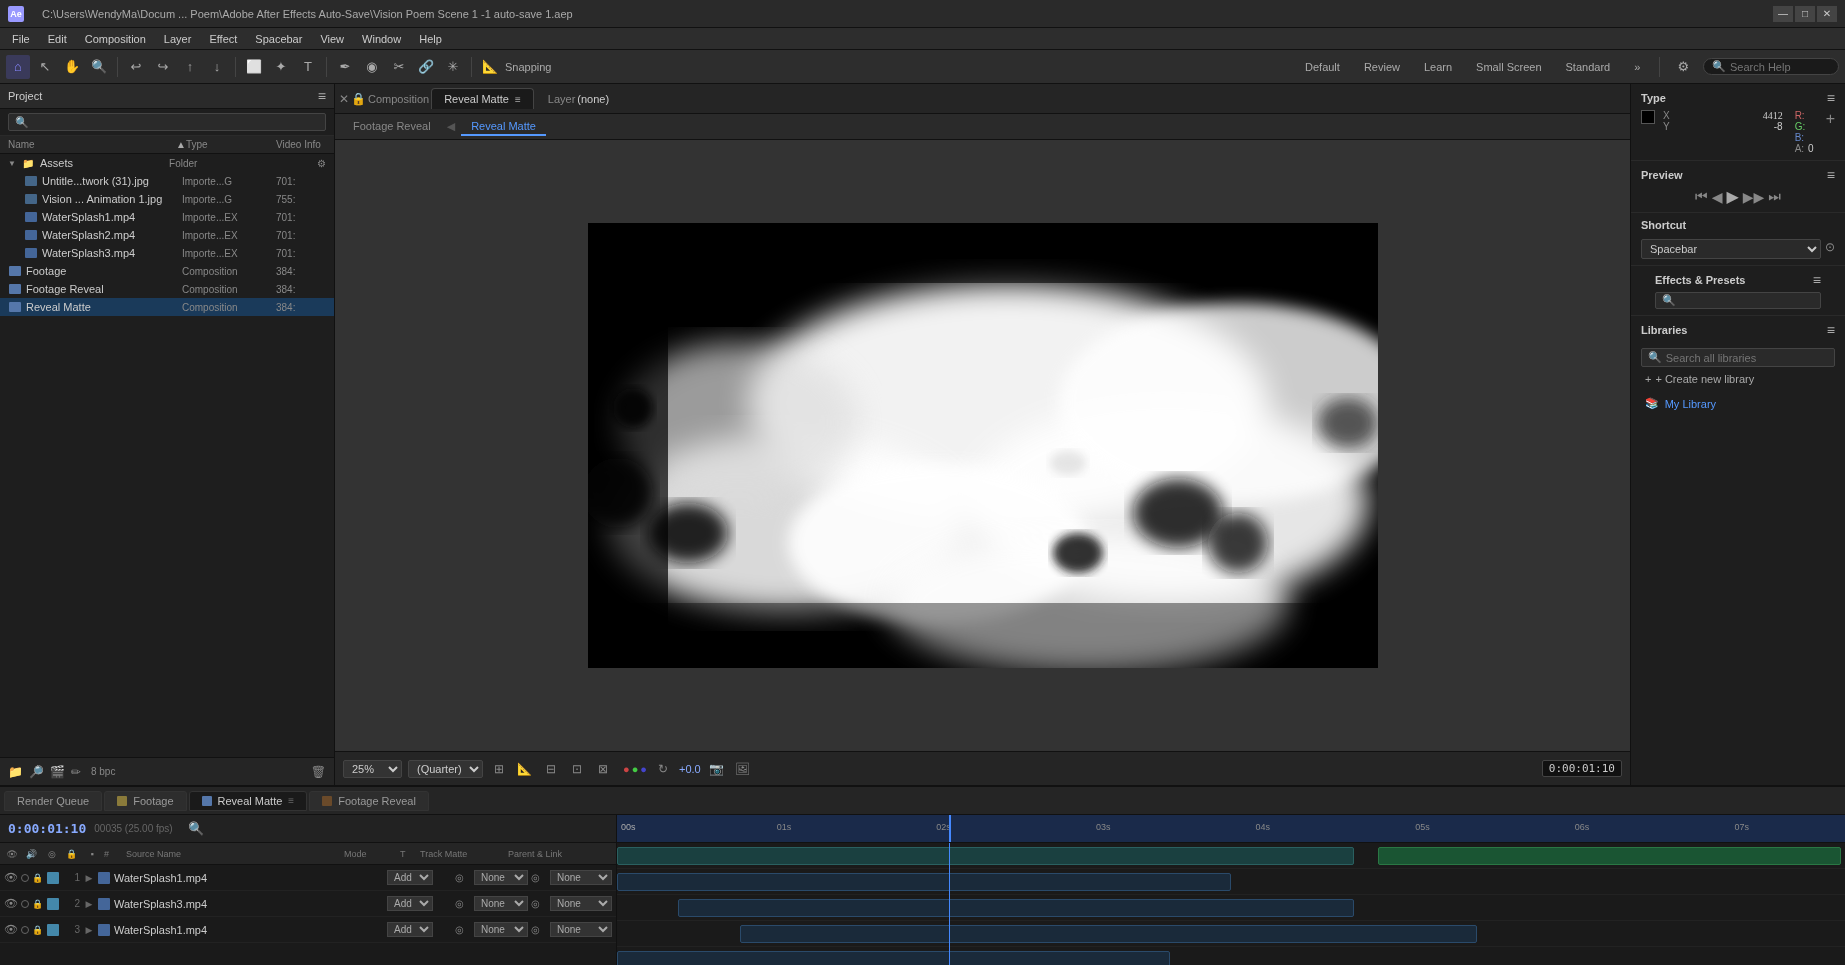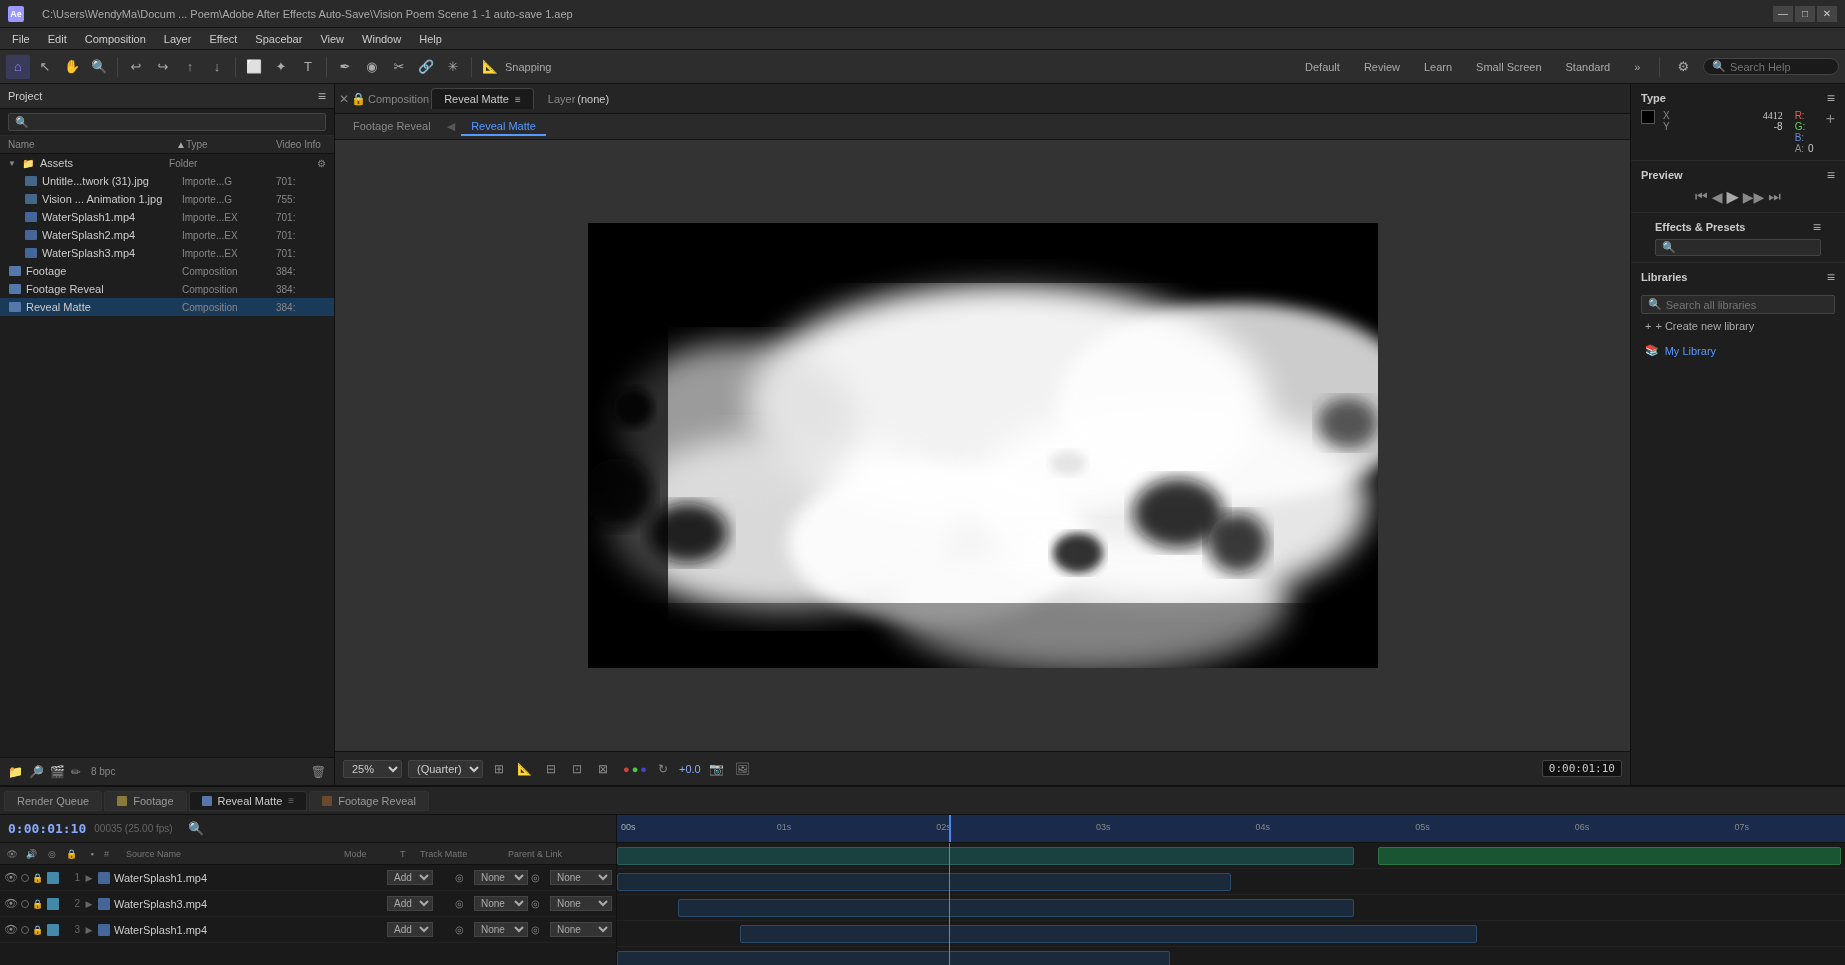--- a/index.html
+++ b/index.html
@@ -452,20 +452,31 @@
       </div>
       <div class="preview-controls">
         <button class="prev-btn">⏮</button>
         <button class="prev-btn">◀</button>
         <button class="prev-btn" style="color:#aaa;font-size:16px;">▶</button>
         <button class="prev-btn">▶▶</button>
         <button class="prev-btn">⏭</button>
       </div>
     </div>
 
+    <div id="shortcut-panel">
+      <div class="panel-section-header">
+        <span class="panel-section-title">Shortcut</span>
+      </div>
+      <div style="display:flex;align-items:center;gap:4px;margin-top:4px;">
+        <select class="shortcut-select" style="flex:1;">
+          <option>Spacebar</option>
+        </select>
+        <button style="background:none;border:none;color:#888;font-size:12px;cursor:pointer;">⊙</button>
+      </div>
+    </div>
 
     <div id="effects-panel">
       <div class="panel-section-header">
         <span class="panel-section-title">Effects &amp; Presets</span>
         <button class="panel-menu-btn">≡</button>
       </div>
       <div class="effects-search">
         <span style="color:#888;">🔍</span>
         <input type="text" style="background: none; border: none; color: rgb(204, 204, 204); font-size: 11px; outline: none; width: 100%;">
       </div>

